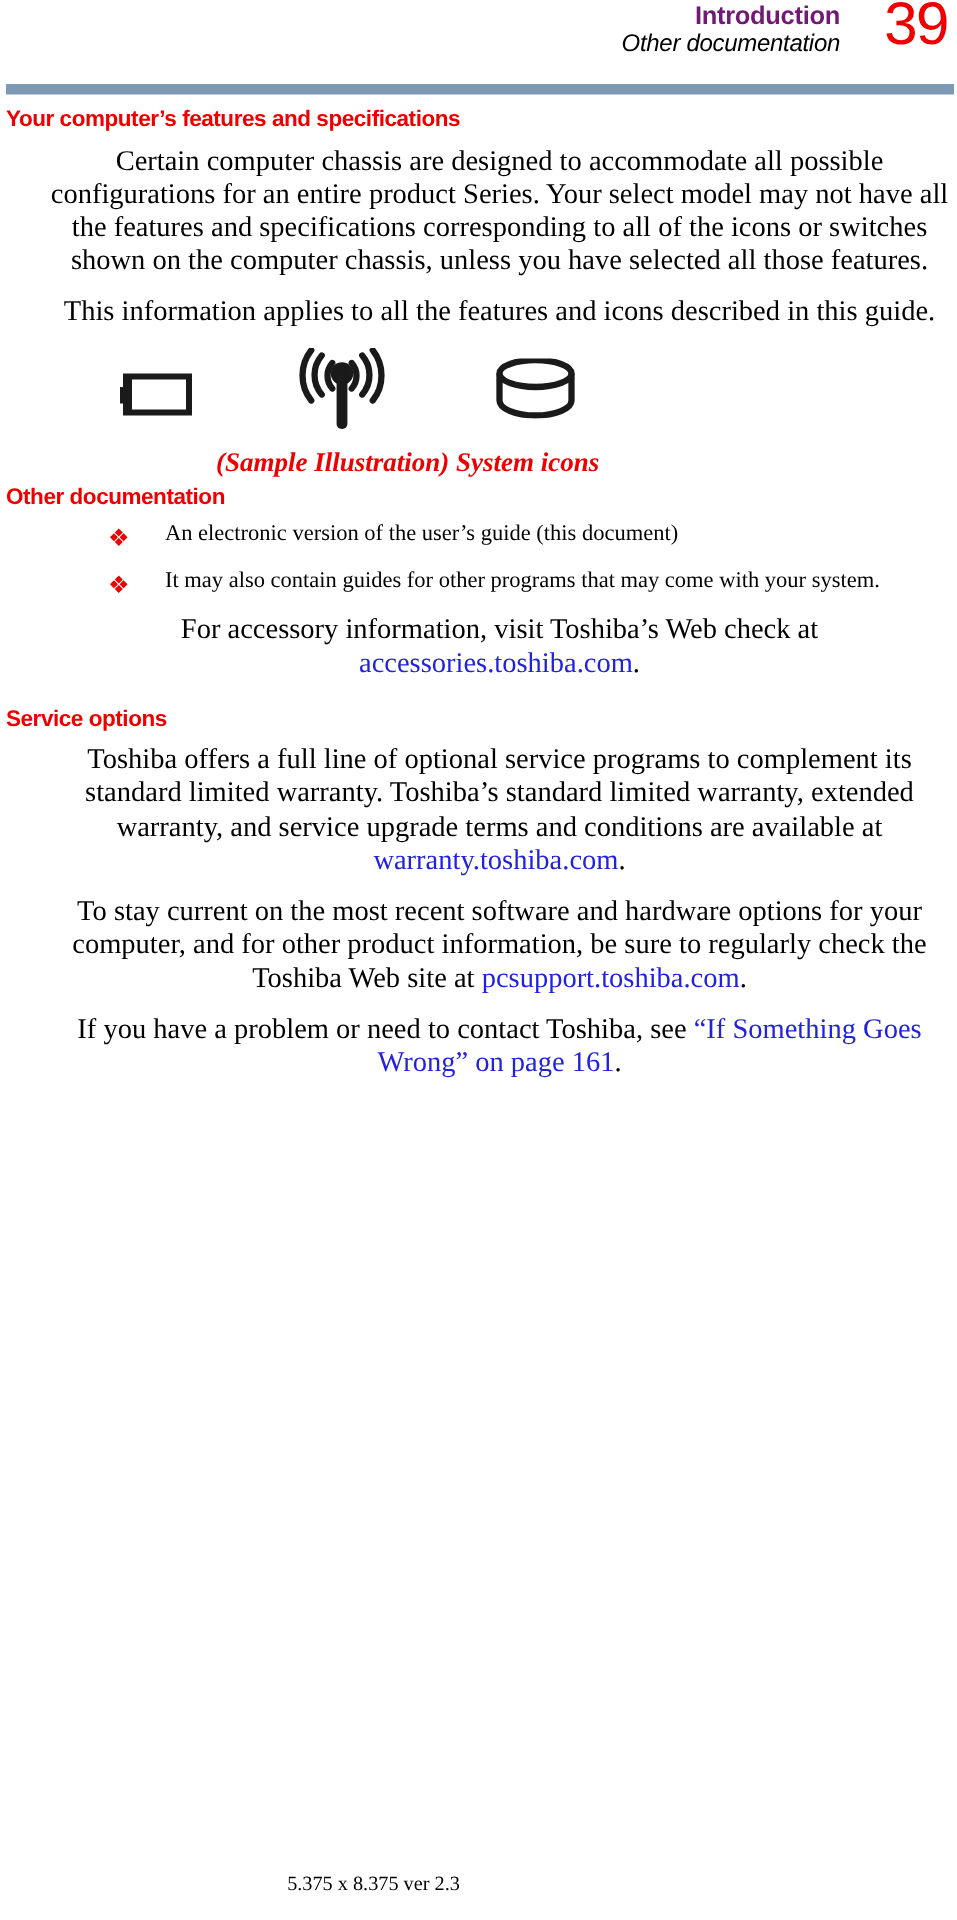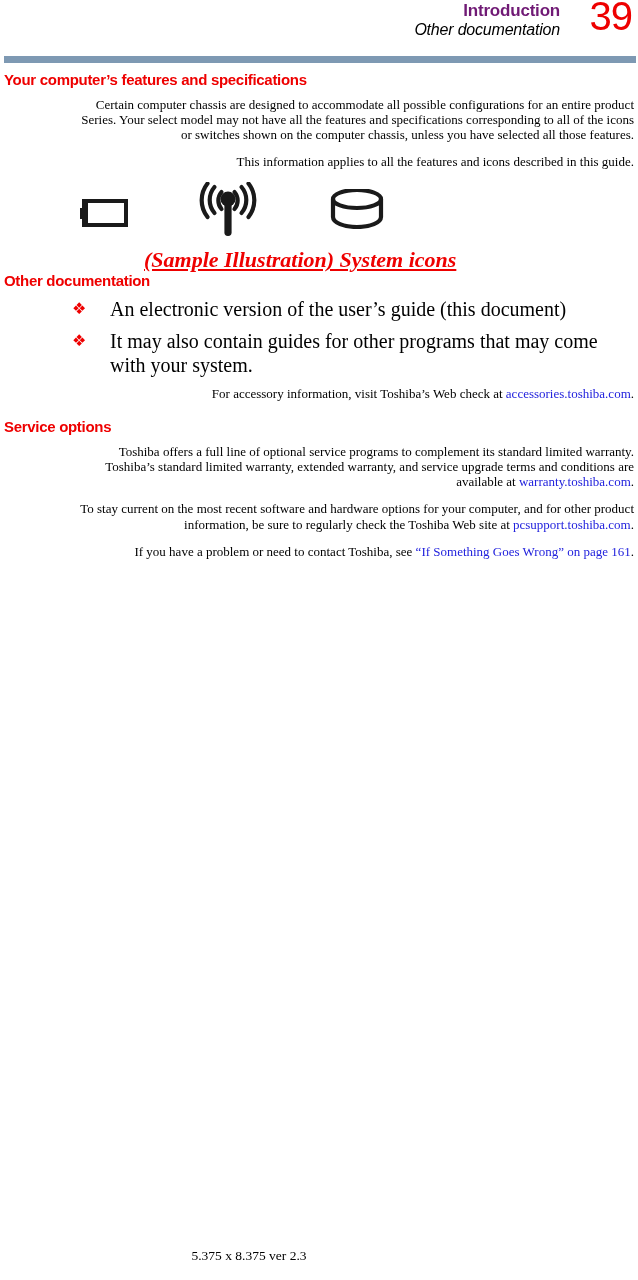--- a/index.html
+++ b/index.html
@@ -92,43 +92,43 @@
     margin: 0 0 8px 4px;
     letter-spacing: -0.3px;
     line-height: 1.1;
   }
   h1.section-title.tight-top {
     margin-top: 18px;
   }
 
   p.body {
     margin: 0 0 12px 0;
-    padding-left: 76px;
+    padding-left: 32px;
     padding-right: 4px;
-    font-size: 13px;
+    font-size: 19px;
     line-height: 1.17;
-    text-align: right;
+    text-align: center;
   }
 
   .bullet-row {
     display: flex;
     margin: 0 0 9px 0;
     padding-left: 72px;
     padding-right: 4px;
   }
   .bullet-mark {
     color: #ee0000;
     font-size: 16px;
     width: 38px;
     flex: 0 0 38px;
     line-height: 1.35;
     font-family: "DejaVu Sans", sans-serif;
   }
   .bullet-text {
-    font-size: 20px;
+    font-size: 15px;
     line-height: 1.17;
     flex: 1 1 auto;
   }
 
   a.doclink,
   .doclink {
     color: #2222dd;
     text-decoration: none;
   }
 
@@ -150,23 +150,22 @@
   .icon-battery { left: 8px;   bottom: 10px; }
   .icon-wireless{ left: 126px; bottom: 0px; }
   .icon-disk    { left: 258px; bottom: 8px; }
 
   .fig-caption {
     padding-left: 72px;
     margin-top: 6px;
     color: #ee0000;
     font-style: italic;
     font-weight: bold;
-    font-size: 22px;
+    font-size: 18px;
     font-family: "Liberation Serif", "DejaVu Serif", serif;
-    text-decoration: underline;
   }
 
   
   .footer {
     position: absolute;
     bottom: 16px;
     left: 0;
     right: 0;
     text-align: center;
     font-size: 13.5px;

